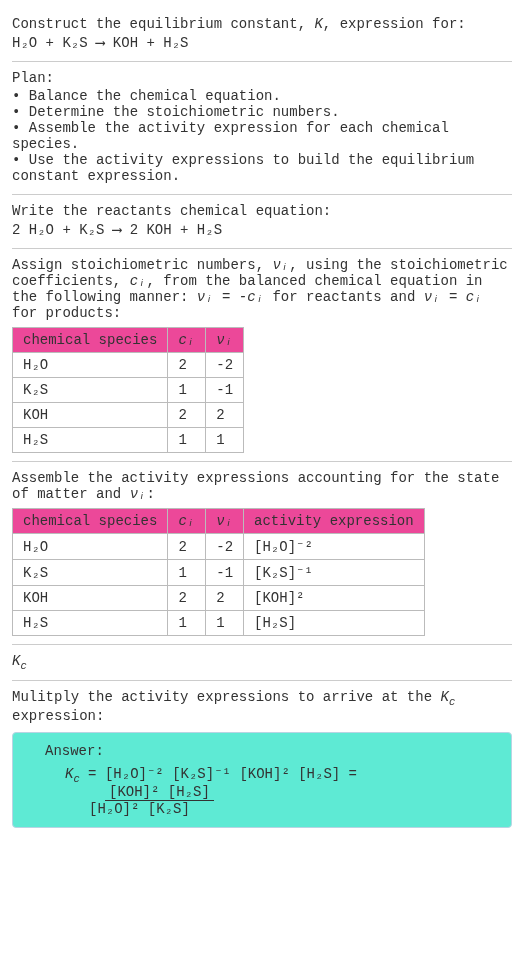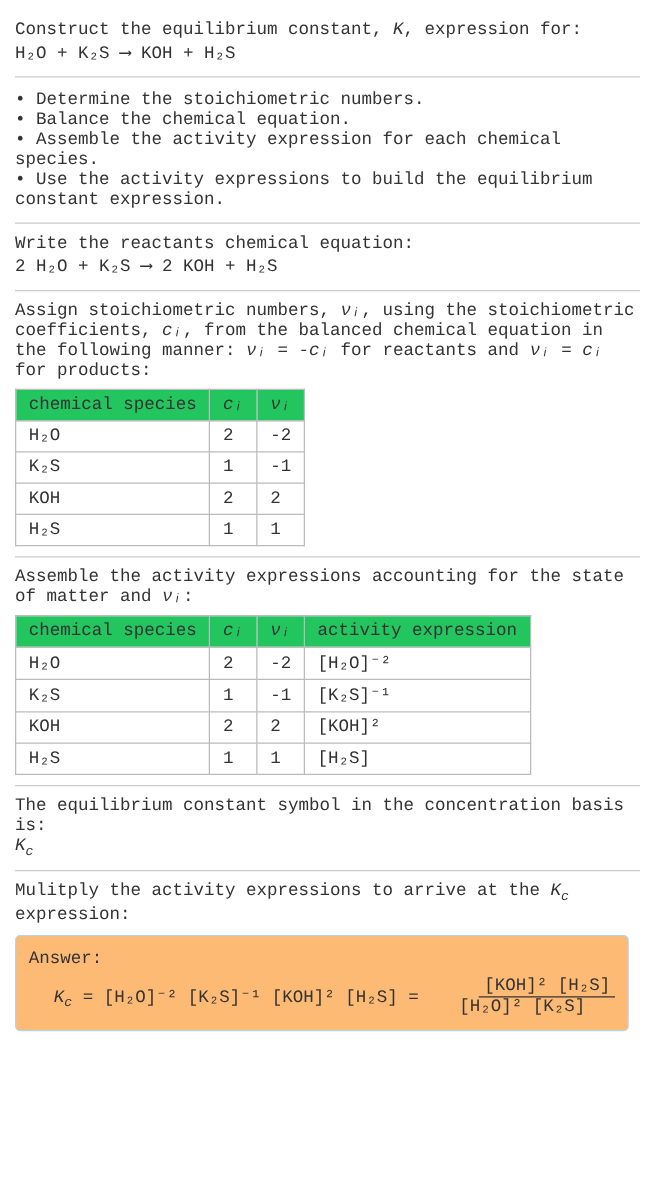--- a/index.html
+++ b/index.html
@@ -30,27 +30,27 @@
     border-collapse: collapse;
     margin-top: 6px;
   }
   th, td {
     border: 1px solid #bbb;
     padding: 4px 10px;
     text-align: left;
     font-weight: normal;
   }
   th {
-    background: #22c55e;
+    background: #ec4899;
   }
   .answer-box {
-    background: #fdba74;
+    background: #5eead4;
     border: 1px solid #b8d4e3;
     border-radius: 4px;
-    padding: 10px 10px;
+    padding: 10px 32px;
     margin-top: 8px;
     display: inline-block;
   }
   .frac {
     display: inline-block;
     vertical-align: middle;
     text-align: center;
   }
   .frac .num {
     display: block;
@@ -79,23 +79,24 @@
 <body>
 
 <div class="section">
   <div>
     <span>Construct the equilibrium constant, </span><span class="italic">K</span><span>, expression for:</span>
   </div>
   <div class="eq-line">H₂O + K₂S ⟶ KOH + H₂S</div>
 </div>
 
 <div class="section">
+  <div>Plan:</div>
   <div class="plan-list">
+    <div>• <span>Balance the chemical equation.</span></div>
     <div>• <span>Determine the stoichiometric numbers.</span></div>
-    <div>• <span>Balance the chemical equation.</span></div>
     <div>• <span>Assemble the activity expression for each chemical species.</span></div>
     <div>• <span>Use the activity expressions to build the equilibrium constant expression.</span></div>
   </div>
 </div>
 
 <div class="section">
   <div>Write the reactants chemical equation:</div>
   <div class="eq-line">2 H₂O + K₂S ⟶ 2 KOH + H₂S</div>
 </div>
 
@@ -168,21 +169,20 @@
       <td>H₂S</td>
       <td>1</td>
       <td>1</td>
       <td>[H₂S]</td>
     </tr>
   </tbody>
     </table>
 </div>
 
 <div class="section">
-  <div>The equilibrium constant symbol in the concentration basis is:</div>
   <div>
     <span class="italic">K</span><sub class="italic">c</sub>
   </div>
 </div>
 
 <div class="section" style="border-bottom:none;">
   <div>
     <span>Mulitply the activity expressions to arrive at the </span><span class="italic">K</span><sub class="italic">c</sub><span> expression:</span>
   </div>
   <div class="answer-box">

